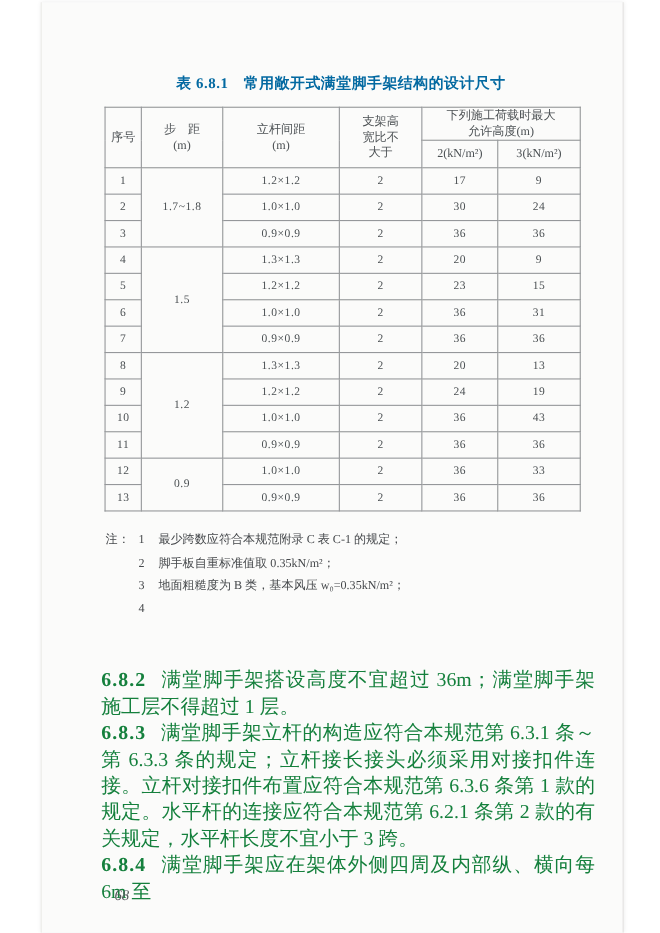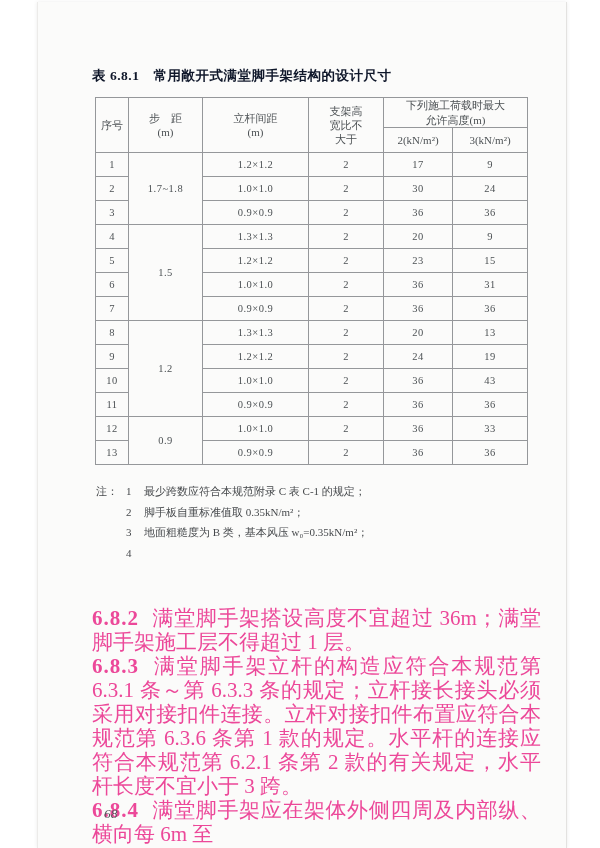--- a/index.html
+++ b/index.html
@@ -11,22 +11,22 @@
   }
   .paper {
     position:absolute; left:37px; top:2px; width:530px; height:846px;
     background:#fbfbfa;
     border-left:1px solid #ecebe9;
     border-right:1px solid #e3e2e0;
     box-shadow:0 0 4px rgba(0,0,0,0.08);
   }
   .caption {
     position:absolute; left:92px; top:67px; width:436px;
-    font-weight:700; font-size:13.5px;
-    letter-spacing:0.5px; color:#0f172a;
+    text-align:center; font-weight:700; font-size:13.5px;
+    letter-spacing:0.5px; color:#0369a1;
   }
   table.spec-table {
     position:absolute; left:95px; top:97px; width:432px;
     border-collapse:collapse; table-layout:fixed;
     font-size:11px; color:#4c5154;
     border:1.5px solid #7d7f83;
   }
   .spec-table th, .spec-table td {
     border:1px solid #95979a;
     text-align:center; vertical-align:middle;
@@ -37,21 +37,21 @@
   .spec-table thead tr.hrow2 { height:25px; }
   .spec-table tbody td { height:24px; font-size:10.5px; letter-spacing:0.5px; }
   .notes {
     position:absolute; left:96px; top:481px; width:447px;
     font-size:11px; line-height:20.5px; color:#46494c;
   }
   .note-item { display:grid; grid-template-columns:30px 18px 1fr; }
   .note-text { text-align:justify; }
   .sections {
     position:absolute; left:92px; top:606px; width:449px;
-    font-size:21px; line-height:24px; color:#ec4899;
+    font-size:18px; line-height:24px; color:#15803d;
     text-align:justify;
   }
   .sections p { margin:0; }
   .sec-num { font-weight:700; letter-spacing:1px; margin-right:13px; }
   .page-number {
     position:absolute; left:104px; top:806px;
     font-size:13.5px; font-style:italic; color:#54575a;
   }
 </style>
 </head>

